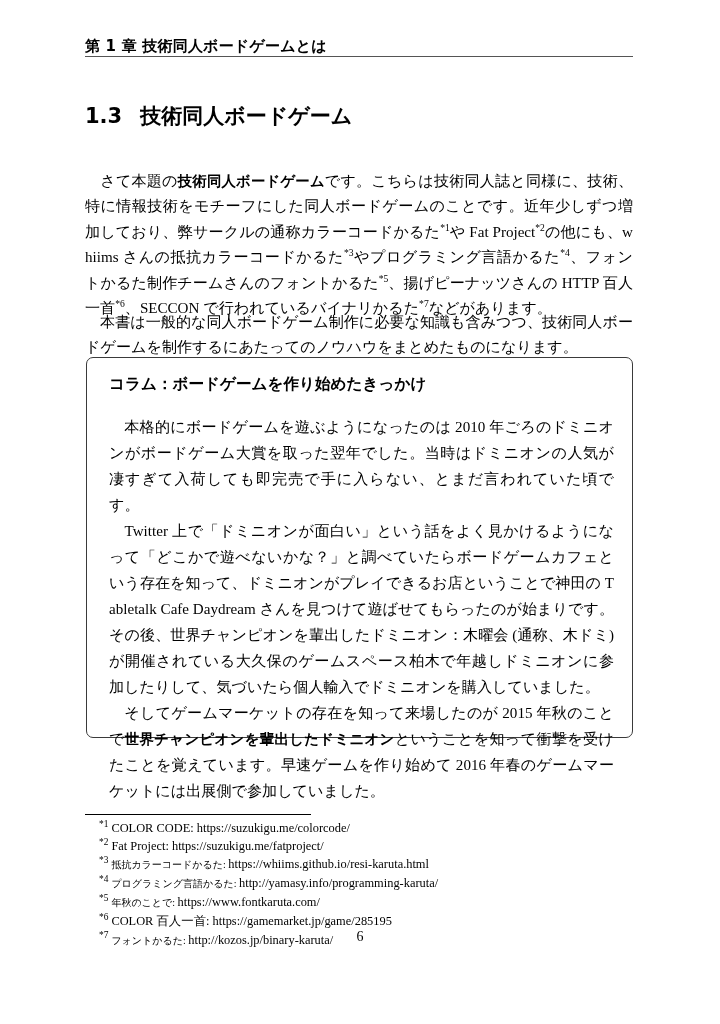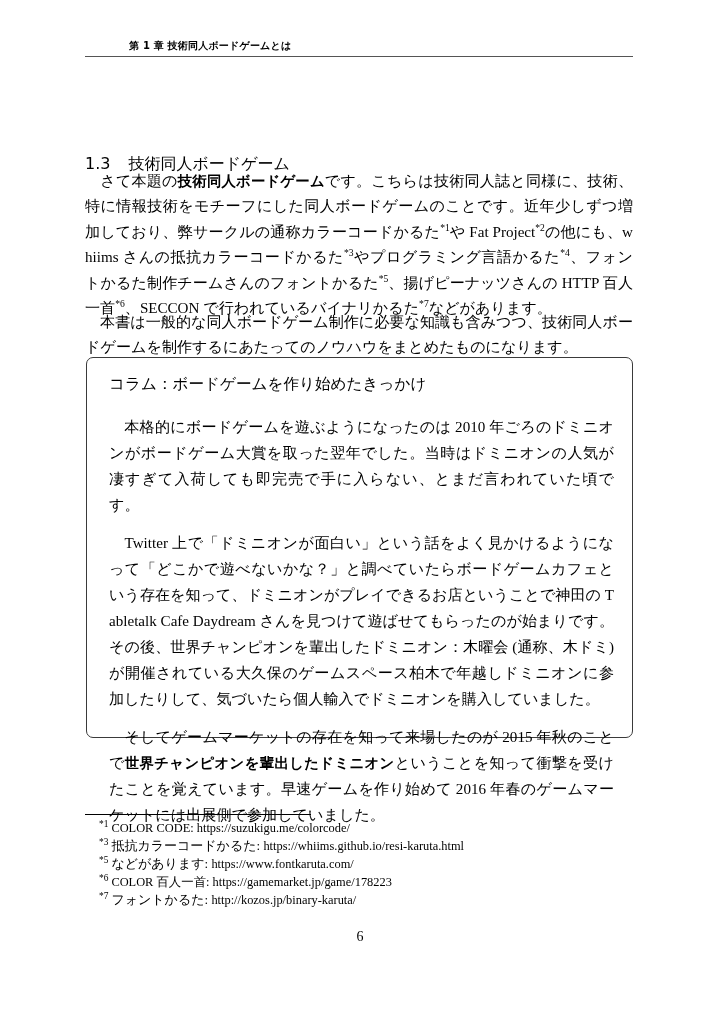--- a/index.html
+++ b/index.html
@@ -27,43 +27,41 @@
   
   .running-header {
     position: absolute;
     left: 85px;
     top: 38px;
     width: 548px;
   }
   .running-header-text {
     font-family: "DejaVu Sans", "Liberation Sans", sans-serif;
     font-weight: bold;
-    font-size: 10px;
+    font-size: 15px;
     line-height: 16px;
     letter-spacing: 0.2px;
     white-space: nowrap;
-    margin-left: 44px;
   }
   .header-rule {
     margin-top: 2px;
     border-bottom: 1.4px solid #555555;
     width: 548px;
   }
 
   
   .section-heading {
     position: absolute;
     left: 85px;
     top: 102px;
     font-family: "DejaVu Sans", "Liberation Sans", sans-serif;
-    font-weight: normal;
-    font-size: 16px;
+    font-weight: bold;
+    font-size: 21px;
     line-height: 28px;
     white-space: nowrap;
-    margin-top: 48px;
   }
   .section-heading .num {
     margin-right: 18px;
   }
 
   
   .body-block {
     position: absolute;
     left: 85px;
     width: 548px;
@@ -100,36 +98,36 @@
     height: 381px;
     border: 1.6px solid #3a3a3a;
     border-radius: 7px;
     box-sizing: border-box;
   }
   .column-title {
     position: absolute;
     left: 22px;
     top: 14px;
     font-family: "DejaVu Sans", "Liberation Sans", sans-serif;
-    font-weight: normal;
+    font-weight: bold;
     font-size: 15.6px;
     line-height: 24px;
     white-space: nowrap;
   }
   .column-body {
     position: absolute;
     left: 22px;
     top: 56px;
     width: 505px;
   }
   .column-body .para {
     font-size: 15.1px;
     line-height: 26px;
   }
-  .column-body .para + .para { margin-top: 12px; }
+  .column-body .para + .para { margin-top: 0; }
 
   
   .footnote-area {
     position: absolute;
     left: 85px;
     top: 814px;
     width: 548px;
   }
   .footnote-rule {
     width: 226px;
@@ -143,21 +141,21 @@
     text-indent: -4px;
     white-space: nowrap;
   }
   .footnote .marker {
     font-size: 9.4px;
     vertical-align: super;
     line-height: 0;
     margin-right: 3px;
   }
   .footnote .jp {
-    font-size: 13px;
+    font-size: 10px;
     font-family: Liberation Serif, serif;
   }
 
   
   .page-number {
     position: absolute;
     left: 0;
     top: 928px;
     width: 720px;
     text-align: center;
@@ -193,22 +191,24 @@
       <div class="para">　本格的にボードゲームを遊ぶようになったのは 2010 年ごろのドミニオンがボードゲーム大賞を取った翌年でした。当時はドミニオンの人気が凄すぎて入荷しても即完売で手に入らない、とまだ言われていた頃です。</div>
       <div class="para">　Twitter 上で「ドミニオンが面白い」という話をよく見かけるようになって「どこかで遊べないかな？」と調べていたらボードゲームカフェという存在を知って、ドミニオンがプレイできるお店ということで神田の Tabletalk Cafe Daydream さんを見つけて遊ばせてもらったのが始まりです。その後、世界チャンピオンを輩出したドミニオン：木曜会 (通称、木ドミ) が開催されている大久保のゲームスペース柏木で年越しドミニオンに参加したりして、気づいたら個人輸入でドミニオンを購入していました。</div>
       <div class="para"><span>　そしてゲームマーケットの存在を知って来場したのが 2015 年秋のことで</span><span class="gothic">世界チャンピオンを輩出したドミニオン</span><span>ということを知って衝撃を受けたことを覚えています。早速ゲームを作り始めて 2016 年春のゲームマーケットには出展側で参加していました。</span></div>
     </div>
   </div>
 
   <div class="footnote-area">
     <div class="footnote-rule"></div>
     <div id="footnote-list">
         <div class="footnote"><span class="marker">*1</span><span>COLOR CODE: </span><span>https://suzukigu.me/colorcode/</span></div>
+        <div class="footnote"><span class="marker">*2</span><span>Fat Project: </span><span>https://suzukigu.me/fatproject/</span></div>
         <div class="footnote"><span class="marker">*3</span><span class="jp">抵抗カラーコードかるた: </span><span>https://whiims.github.io/resi-karuta.html</span></div>
-        <div class="footnote"><span class="marker">*5</span><span class="jp">などがあります: </span><span>https://www.fontkaruta.com/</span></div>
-        <div class="footnote"><span class="marker">*6</span><span>COLOR 百人一首: </span><span>https://gamemarket.jp/game/178223</span></div>
+        <div class="footnote"><span class="marker">*4</span><span class="jp">プログラミング言語かるた: </span><span>http://yamasy.info/programming-karuta/</span></div>
+        <div class="footnote"><span class="marker">*5</span><span class="jp">年秋のことで: </span><span>https://www.fontkaruta.com/</span></div>
+        <div class="footnote"><span class="marker">*6</span><span>COLOR 百人一首: </span><span>https://gamemarket.jp/game/285195</span></div>
         <div class="footnote"><span class="marker">*7</span><span class="jp">フォントかるた: </span><span>http://kozos.jp/binary-karuta/</span></div>
       </div>
   </div>
 
   <div class="page-number">6</div>
 
 </div>
 
 </body></html>

